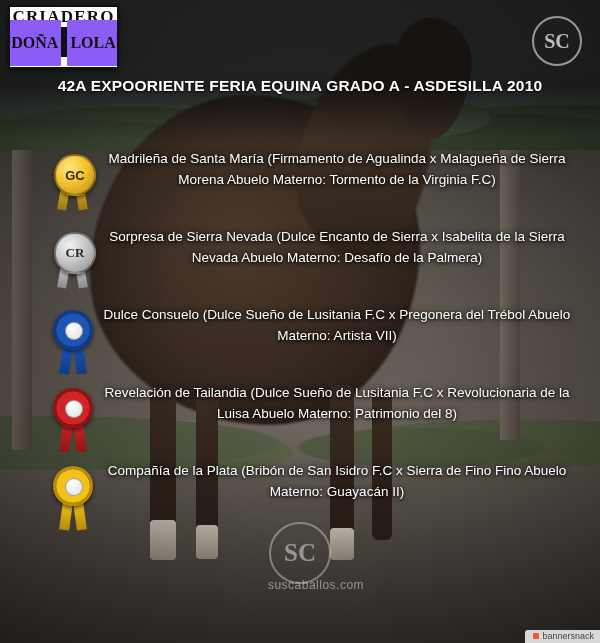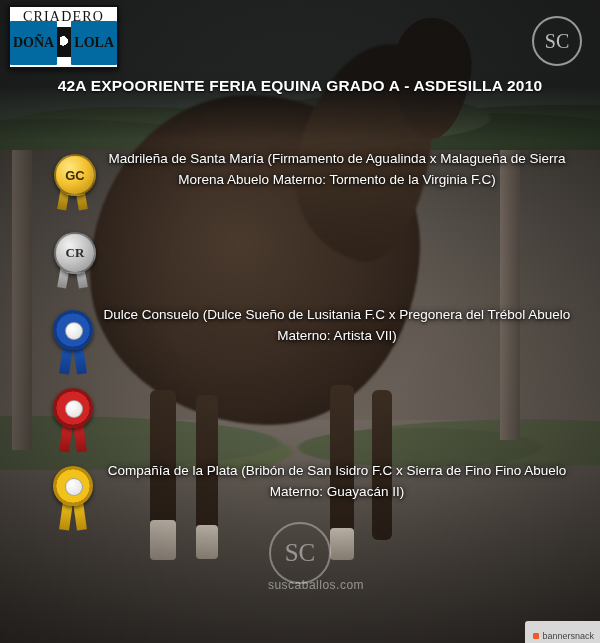--- a/index.html
+++ b/index.html
@@ -99,44 +99,44 @@
 
   
   .logo{
     position:absolute;left:8px;top:5px;width:107px;height:60px;
     background:#ffffff;border:2px solid #111;border-radius:2px;
     box-shadow:0 2px 5px rgba(0,0,0,.6);
     overflow:hidden;
   }
   .logo-top{
     height:20px;display:flex;align-items:center;justify-content:center;
-    color:#111;font-weight:normal;font-size:14px;letter-spacing:1.2px;
+    color:#111;font-weight:bold;font-size:17px;letter-spacing:1.2px;
     font-family:"Liberation Serif", serif;
   }
   .logo-bar{height:2px;background:#111;}
   .logo-bottom{
     height:28px;background:#111;display:flex;align-items:center;justify-content:center;gap:3px;
   }
   .logo-bottom .tag{
-    background:#0369a1;color:#111;font-weight:bold;font-size:14px;
+    background:#8b5cf6;color:#111;font-weight:bold;font-size:16px;
     padding:14px 3px;border-radius:1px;font-family:"Liberation Serif", serif;
   }
   .logo-horse{
     width:14px;height:14px;
     background:
       radial-gradient(circle at 40% 35%, #fff 0 45%, transparent 46%);
   }
 
   
   .sc-mono{
     position:absolute;border-radius:50%;
     border:2px solid rgba(255,255,255,.55);
     display:flex;align-items:center;justify-content:center;
     color:rgba(255,255,255,.7);
-    font-family:"Liberation Serif", serif;font-weight:normal;
+    font-family:"Liberation Serif", serif;font-weight:bold;
   }
   .sc-top{right:18px;top:16px;width:46px;height:46px;font-size:20px;}
   .sc-bottom{
     left:50%;transform:translateX(-50%);top:522px;
     width:58px;height:58px;font-size:25px;
     border-color:rgba(255,255,255,.35);color:rgba(255,255,255,.45);
   }
   .sc-caption{
     position:absolute;left:16px;top:578px;width:100%;text-align:center;
     color:rgba(255,255,255,.45);font-size:12px;letter-spacing:.5px;
@@ -195,21 +195,21 @@
     background:linear-gradient(180deg,#e2b324,#9a760d);
   }
   .tails .t1{left:0;transform:rotate(10deg);}
   .tails .t2{left:18px;transform:rotate(-10deg);}
   .tails.silver span{background:linear-gradient(180deg,#cfcfcf,#8a8a8a);}
 
   
   .watermark{
     position:absolute;right:0;bottom:0;
     background:#d8d8d8;color:#444;font-size:9px;
-    padding:10px 6px 2px 8px;border-top-left-radius:3px;
+    padding:1px 6px 2px 8px;border-top-left-radius:3px;
     display:flex;align-items:center;gap:3px;
   }
   .watermark .dot{width:6px;height:6px;background:#f05a28;border-radius:1px;display:inline-block;}
 </style>
 </head>
 <body>
 
 <div id="root">
 
   <div class="bg">
@@ -269,20 +269,21 @@
     <div class="row">
       <div class="medal-col">
         <div class="medal">
           <div class="tails silver">
               <span class="t1"></span>
               <span class="t2"></span>
             </div>
           <div class="disc silver">CR</div>
         </div>
       </div>
+      <div class="text-col">Sorpresa de Sierra Nevada (Dulce Encanto de Sierra x Isabelita de la Sierra Nevada Abuelo Materno: Desafío de la Palmera)</div>
     </div>
 
     <div class="row">
       <div class="medal-col">
         <div class="rosette">
           <div class="ribbon blue l"></div>
           <div class="ribbon blue r"></div>
           <div class="petals blue"></div>
           <div class="center"></div>
         </div>
@@ -292,20 +293,21 @@
 
     <div class="row">
       <div class="medal-col">
         <div class="rosette">
           <div class="ribbon red l"></div>
           <div class="ribbon red r"></div>
           <div class="petals red"></div>
           <div class="center"></div>
         </div>
       </div>
+      <div class="text-col">Revelación de Tailandia (Dulce Sueño de Lusitania F.C x Revolucionaria de la Luisa Abuelo Materno: Patrimonio del 8)</div>
     </div>
 
     <div class="row">
       <div class="medal-col">
         <div class="rosette">
           <div class="ribbon yellow l"></div>
           <div class="ribbon yellow r"></div>
           <div class="petals yellow"></div>
           <div class="center"></div>
         </div>

